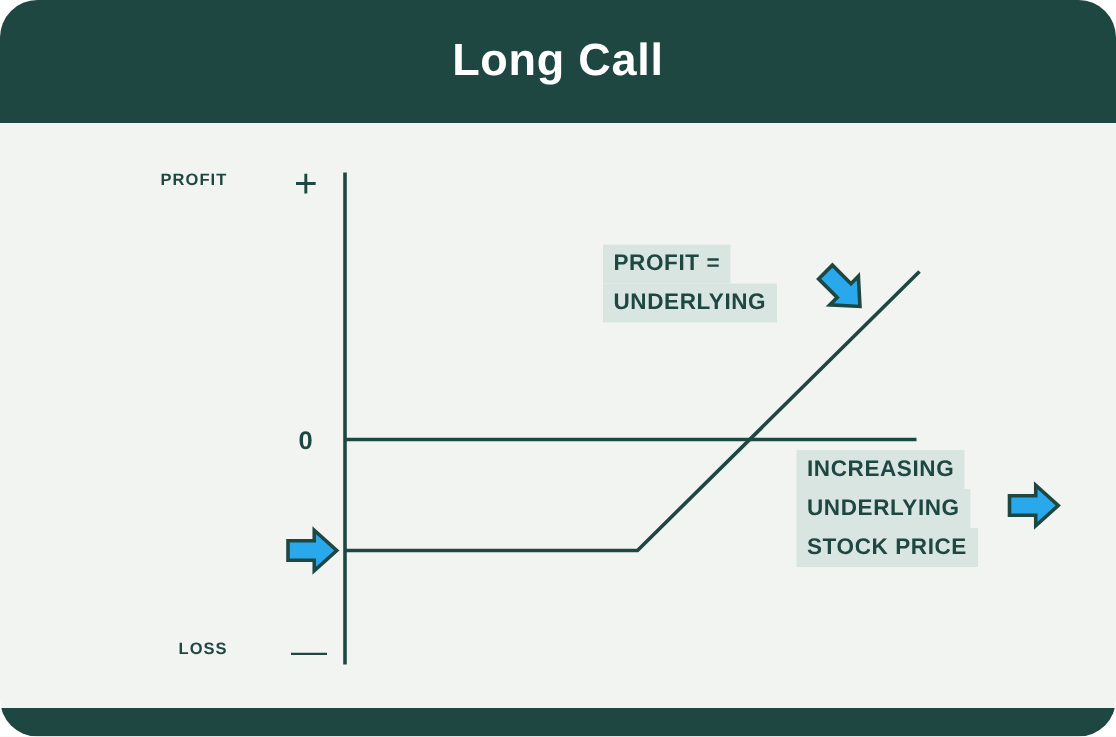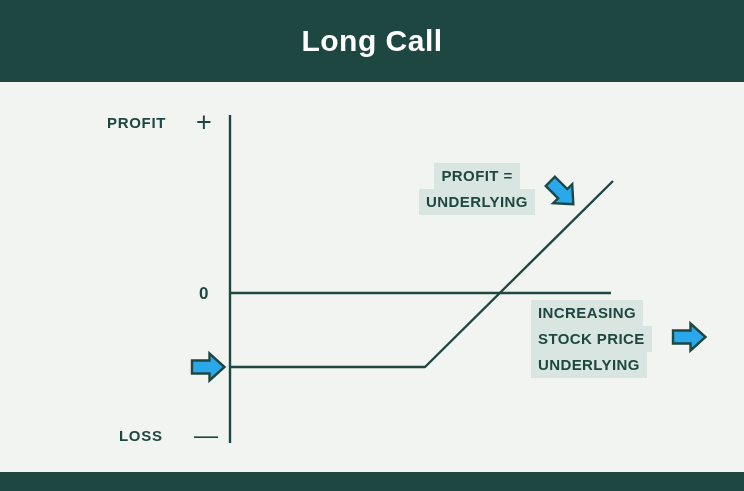--- a/index.html
+++ b/index.html
@@ -7,47 +7,48 @@
     --background:#f2f4f2;
     --highlight:#d9e5e1;
     --arrow_blue:#29a8ec;
     --title_text:#ffffff;
   }
   *{margin:0;padding:0;box-sizing:border-box;}
   body{background:#ffffff;font-family:"Liberation Sans",sans-serif;}
   .stage{
     position:relative;width:744px;height:491px;overflow:hidden;
     background:var(--background);
+    border-radius:25px;
   }
   .band{position:absolute;left:0;right:0;background:var(--teal);}
   .band-top{top:0;height:82px;display:flex;align-items:center;justify-content:center;}
   .band-bottom{bottom:0;height:19px;}
   .title{
     color:var(--title_text);font-size:30px;font-weight:bold;letter-spacing:.5px;
   }
   svg.figure{position:absolute;left:0;top:0;width:744px;height:491px;}
   .axis-line{stroke:var(--teal);stroke-width:2.4;fill:none;}
   .payoff{stroke:var(--teal);stroke-width:2.4;fill:none;stroke-linejoin:round;}
   .arrow{fill:var(--arrow_blue);stroke:var(--teal);stroke-width:2.4;stroke-linejoin:miter;}
   .axis-label{
-    position:absolute;color:var(--teal);font-weight:bold;font-size:15px;
+    position:absolute;color:var(--teal);font-weight:bold;font-size:11px;
     letter-spacing:.7px;white-space:nowrap;
   }
   .sign{
     position:absolute;color:var(--teal);font-size:27px;font-weight:normal;
     line-height:1;white-space:nowrap;
   }
   .callout{
     position:absolute;color:var(--teal);font-weight:bold;font-size:15px;
     letter-spacing:.4px;line-height:24px;white-space:nowrap;
   }
   .callout .line span{
     background:var(--highlight);padding:1px 7px;display:inline-block;
   }
-  .callout.centered{text-align:center;}
+  .callout.centered{}
 </style>
 </head>
 <body>
 
 <div class="stage">
 
   <div class="band band-top">
     <div class="title">Long Call</div>
   </div>
 
@@ -69,19 +70,19 @@
   <div class="callout centered" style="left:78px;top:342px;width:120px;">
   </div>
 
   <div class="callout centered" style="left:402px;top:163px;width:150px;">
     <div class="line"><span>PROFIT =</span></div>
     <div class="line"><span>UNDERLYING</span></div>
   </div>
 
   <div class="callout" style="left:531px;top:300px;">
     <div class="line"><span>INCREASING</span></div>
+    <div class="line"><span>UNDERLYING</span></div>
     <div class="line"><span>STOCK PRICE</span></div>
-    <div class="line"><span>UNDERLYING</span></div>
   </div>
 
   <div class="band band-bottom"></div>
 
 </div>
 
 </body></html>

